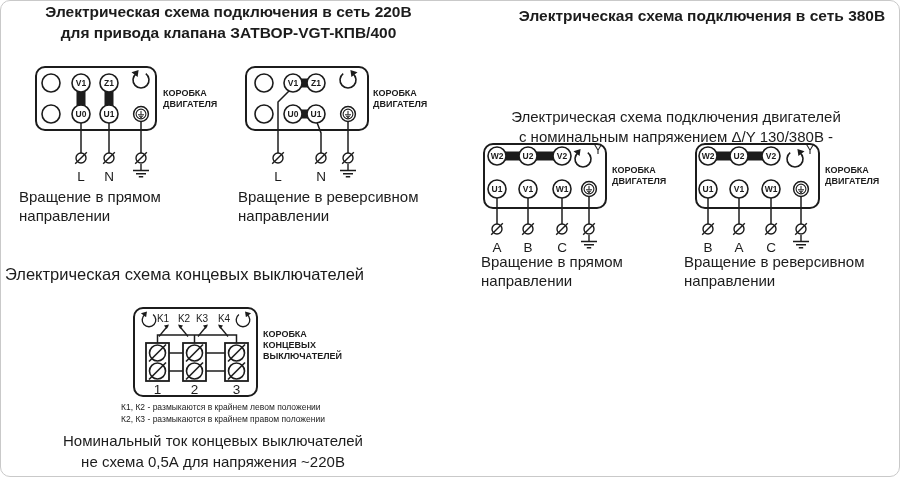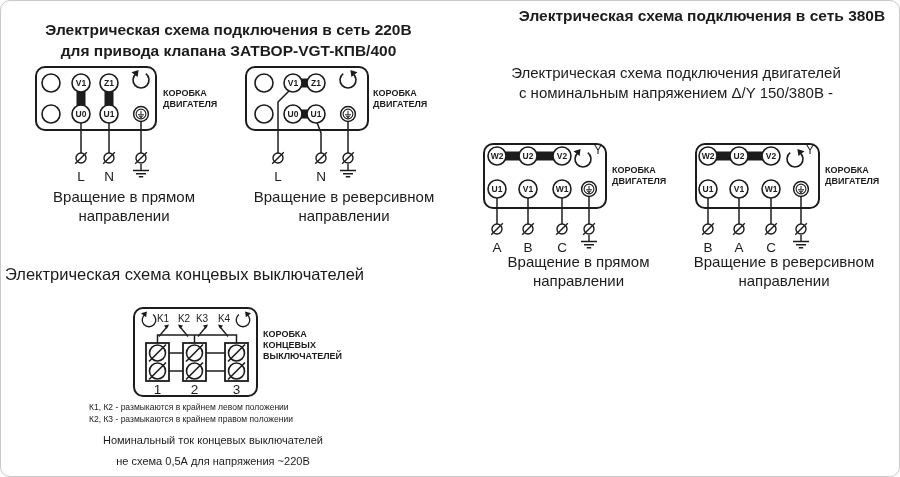--- a/index.html
+++ b/index.html
@@ -3,25 +3,25 @@
 <meta charset="utf-8">
 <style>
   html,body{margin:0;padding:0;background:#fff;}
   #canvas{
     position:relative;width:900px;height:477px;background:#ffffff;
     border:1px solid #c9c9c9;border-radius:10px;box-sizing:border-box;
     font-family:"Liberation Sans",sans-serif;color:#1c1c1c;overflow:hidden;
   }
   .abs{position:absolute;}
   .title{font-weight:bold;font-size:15.5px;line-height:21px;text-align:center;}
-  .subtitle{font-size:15px;line-height:20px;text-align:center;}
-  .caption{font-size:15px;line-height:19px;text-align:center;}
+  .subtitle{font-size:15px;line-height:20px;text-align:center;margin-top:44px;}
+  .caption{font-size:15px;line-height:19px;text-align:left;}
   .sec-title{font-weight:normal;font-size:16.5px;}
-  .notes{font-size:8.5px;line-height:11.5px;}
-  .rating{font-size:11px;line-height:21px;text-align:center;}
+  .notes{font-size:8.5px;line-height:11.5px;margin-left:32px;}
+  .rating{font-size:15px;line-height:21px;text-align:center;}
   svg.diagram{position:absolute;overflow:visible;}
   .mbox{fill:none;stroke:#1c1c1c;stroke-width:2;}
   .blockrect{fill:none;stroke:#1c1c1c;stroke-width:1.8;}
   .wire{stroke:#1c1c1c;stroke-width:1.5;fill:none;}
   .jump{fill:#1c1c1c;stroke:none;}
   .tcirc{fill:#ffffff;stroke:#1c1c1c;stroke-width:1.6;}
   .tlabel{font:bold 8.5px "Liberation Sans",sans-serif;text-anchor:middle;fill:#1c1c1c;}
   .plabel{font:13.5px "Liberation Sans",sans-serif;text-anchor:middle;fill:#1c1c1c;}
   .klabel{font:10px "Liberation Sans",sans-serif;text-anchor:middle;fill:#1c1c1c;}
   .nlabel{font:13.5px "Liberation Sans",sans-serif;text-anchor:middle;fill:#1c1c1c;}
@@ -60,30 +60,30 @@
         <line x1="-5" y1="9.2" x2="5" y2="9.2" stroke-width="1.6"></line>
         <line x1="-2.2" y1="12.2" x2="2.2" y2="12.2" stroke-width="1.6"></line>
       </g>
       <g id="sym-screw">
         <circle r="8" fill="#ffffff" stroke="#1c1c1c" stroke-width="1.6"></circle>
         <line x1="-8.5" y1="8.5" x2="8.5" y2="-8.5" stroke="#1c1c1c" stroke-width="1.6"></line>
       </g>
     </defs>
   </svg>
 
-  <div class="abs title" style="left:15px;top:18px;width:425px">
+  <div class="abs title" style="left:15px;top:0;width:425px">
     <div>Электрическая схема подключения в сеть 220В</div>
     <div>для привода клапана ЗАТВОР-VGT-КПВ/400</div>
   </div>
   <div class="abs title" style="left:488px;top:4px;width:426px">
     <div>Электрическая схема подключения в сеть 380В</div>
   </div>
   <div class="abs subtitle" style="left:462px;top:62px;width:426px">
     <div>Электрическая схема подключения двигателей</div>
-    <div>с номинальным напряжением Δ/Y 150/380В -</div>
+    <div>с номинальным напряжением Δ/Y 130/380В -</div>
   </div>
 
   <svg class="diagram" style="left:30px;top:60px" width="200" height="126" viewBox="0 0 200 126">
     <g>
       <line class="wire" x1="50" y1="62" x2="50" y2="92"></line>
       <line class="wire" x1="78" y1="62" x2="78" y2="92"></line>
       <line class="wire" x1="110" y1="60.5" x2="110" y2="92"></line>
     </g>
     <rect class="mbox" x="5" y="6" width="120" height="63" rx="9"></rect>
     <rect class="jump" x="45.5" y="26" width="9" height="23"></rect>

